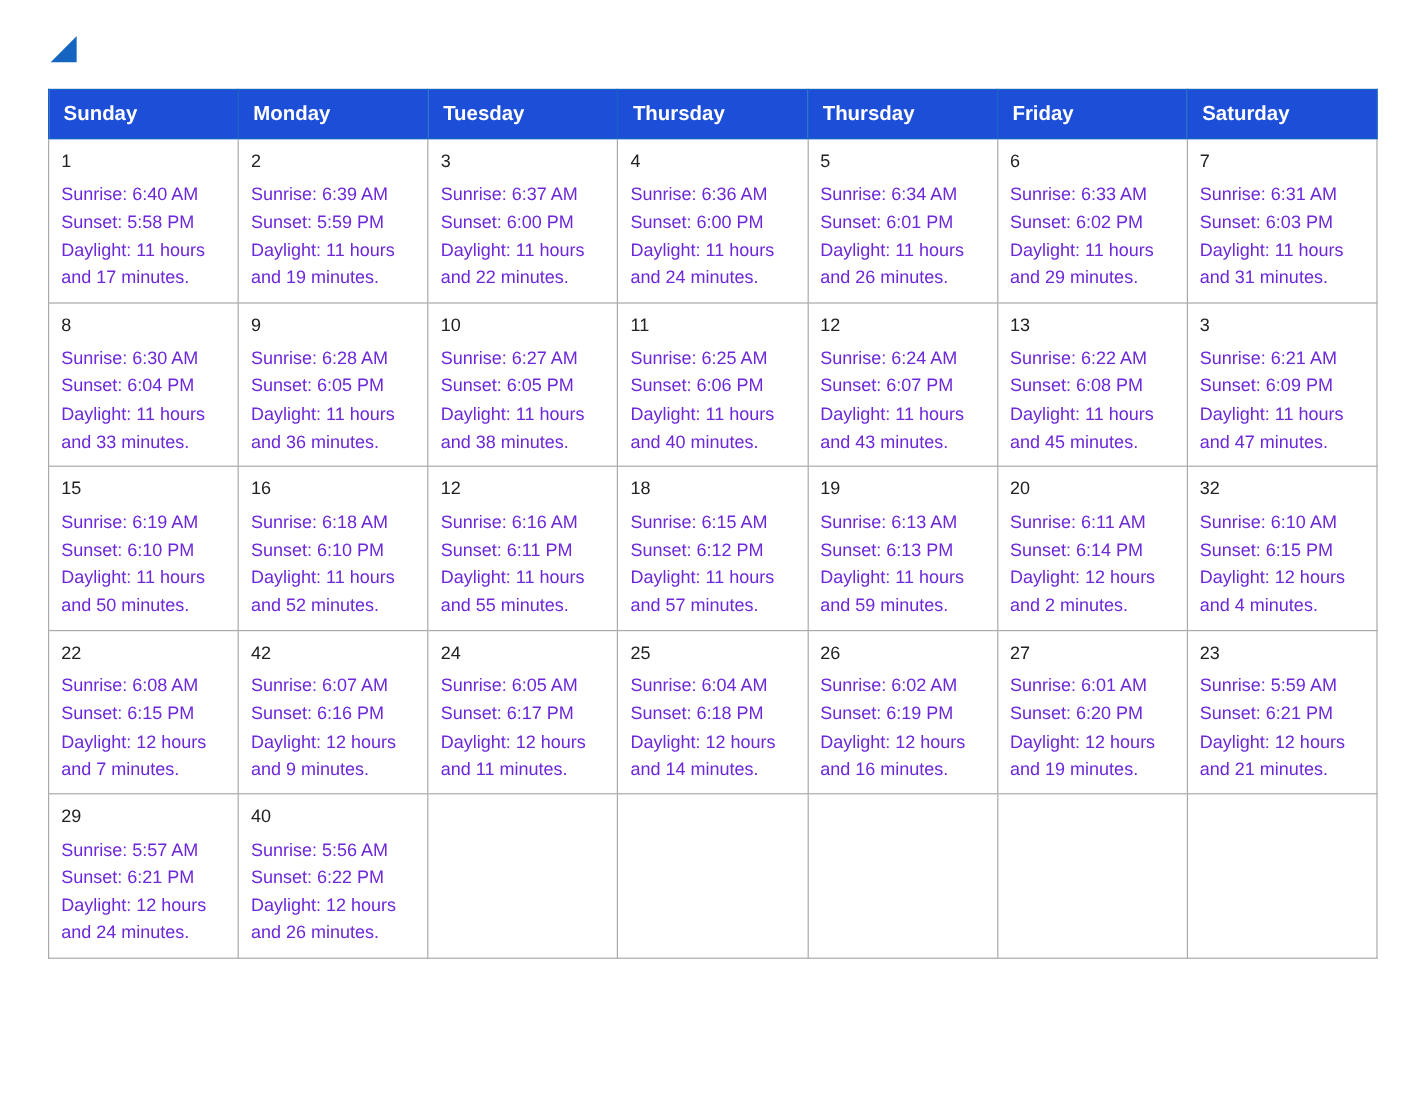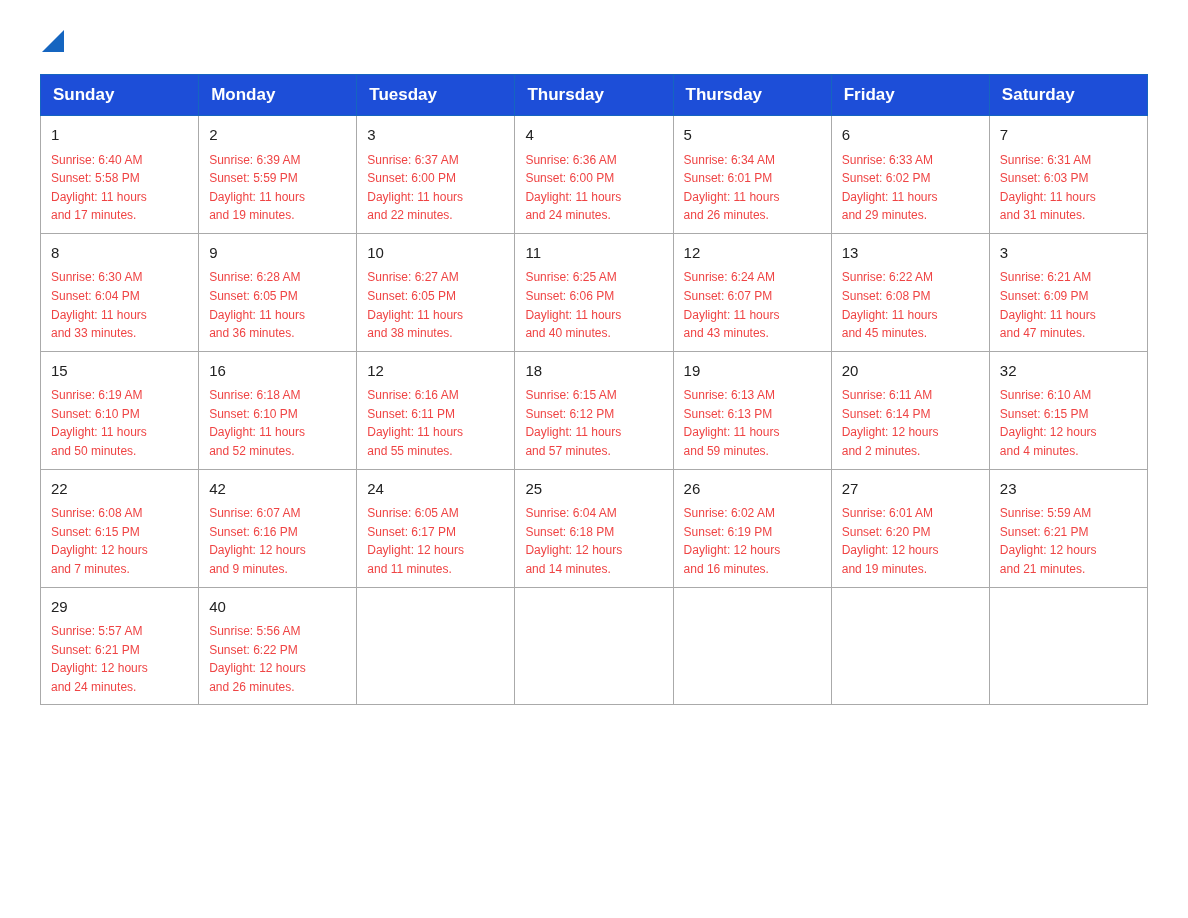--- a/index.html
+++ b/index.html
@@ -75,22 +75,22 @@
     .calendar-table tbody tr td.empty {
       background: #fff;
     }
     .day-number {
       font-size: 15px;
       font-weight: normal;
       color: #222;
       margin-bottom: 4px;
     }
     .day-info {
-      font-size: 12px;
-      color: #ef4444;
+      font-size: 15px;
+      color: #6d28d9;
       line-height: 1.55;
     }
     .week-row td {
       border-top: 2px solid #1565c0;
     }
   </style>
 </head>
 <body>
 
 <div class="header-section">

